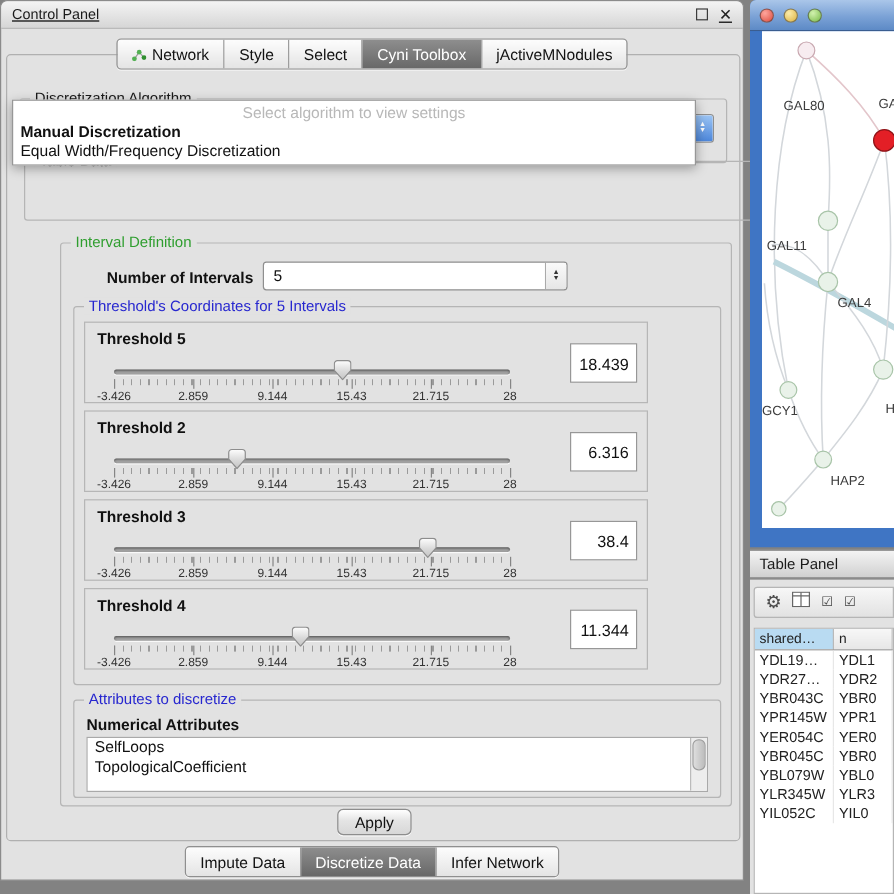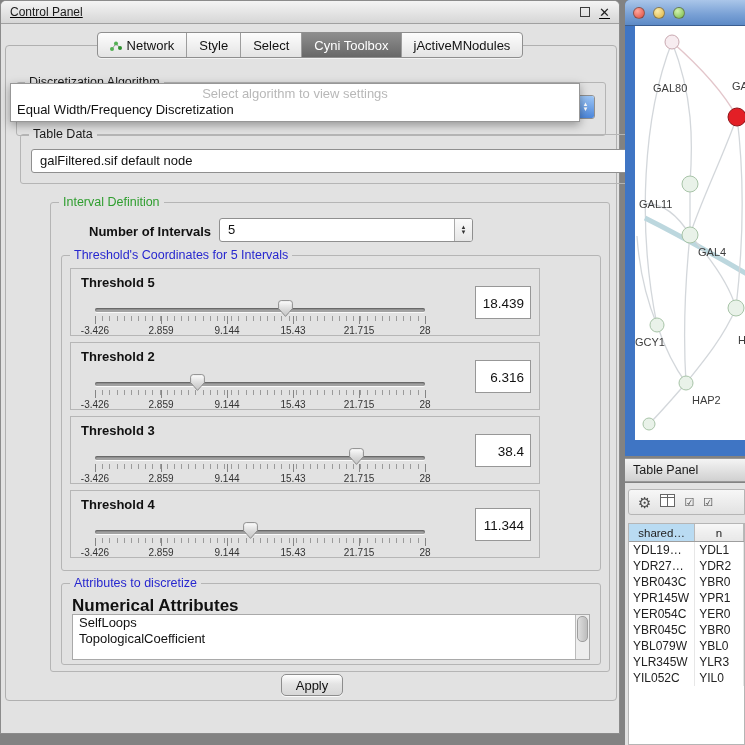--- a/index.html
+++ b/index.html
@@ -93,21 +93,21 @@
     background:repeating-linear-gradient(90deg,#9a9a9a 0 1px,transparent 1px 7.17px);
   }
   .majortick{position:absolute;top:19px;width:1px;height:8px;background:#858585}
   .scale-label{position:absolute;top:28px;transform:translateX(-50%);font-size:10px;color:#333;white-space:nowrap}
   .th-val{
     position:absolute;right:8px;top:17px;width:56px;height:33px;background:#fff;border:1px solid #979797;
     font-size:13.5px;line-height:33px;text-align:right;padding-right:6px;box-sizing:border-box;color:#111;
   }
   
   .attr-group{left:10px;top:380px;width:540px;height:82px}
-  .na-label{position:absolute;left:10px;top:12px;font-weight:bold;font-size:17px;color:#111}
+  .na-label{position:absolute;left:10px;top:12px;font-weight:bold;font-size:13px;color:#111}
   .attr-list{position:absolute;left:10px;top:30px;right:10px;height:44px;background:#fff;border:1px solid #a9a9a9;overflow:hidden}
   .list-item{font-size:13px;height:16px;line-height:16px;padding-left:6px;white-space:nowrap;color:#111}
   .scrollbar{position:absolute;right:0;top:0;bottom:0;width:13px;background:#ededed;border-left:1px solid #bbb}
   .sb-thumb{position:absolute;left:1px;right:1px;top:1px;height:26px;background:linear-gradient(90deg,#dedede,#bdbdbd);border:1px solid #9e9e9e;border-radius:5px;box-sizing:border-box}
   .apply{
     position:absolute;left:275px;top:628px;width:62px;height:22px;border:1px solid #8d8d8d;border-radius:5px;
     background:linear-gradient(#ffffff,#e4e4e4 45%,#d7d7d7);font-size:13px;color:#111;
     font-family:inherit;box-shadow:0 1px 0 rgba(255,255,255,.8);
   }
   
@@ -134,21 +134,21 @@
   .table-window{position:absolute;left:625px;top:483px;width:120px;height:262px;background:#e2e2e2}
   .table-toolbar{
     position:absolute;left:3px;top:6px;right:0;height:26px;border:1px solid #b5b5b5;border-radius:3px 0 0 3px;
     background:linear-gradient(#f7f7f7,#e2e2e2);display:flex;align-items:center;gap:9px;padding:0 9px;box-sizing:border-box;
   }
   .gear{font-size:15px;color:#4a4a4a;line-height:1}
   .chk{font-size:11px;color:#444;line-height:1}
   .gene-table{position:absolute;left:3px;top:40px;right:0;bottom:0;background:#fff;border:1px solid #b5b5b5;overflow:hidden}
   .gene-table table{border-collapse:collapse;font-size:12px;table-layout:fixed}
   .gene-table th{
-    height:17px;font-weight:normal;font-size:11.5px;text-align:center;padding:0 4px;
+    height:17px;font-weight:normal;font-size:11.5px;text-align:left;padding:0 4px;
     border-right:1px solid #b9b9b9;border-bottom:1px solid #9e9e9e;
     background:linear-gradient(#f7f7f7,#e7e7e7);width:60px;white-space:nowrap;overflow:hidden;color:#222;
   }
   .gene-table th.selected{background:#b9dbf2}
   .gene-table td{height:16px;padding:0 4px;border-right:1px solid #e7e7e7;color:#222;white-space:nowrap;overflow:hidden}
 </style>
 </head>
 <body>
 
 <svg width="0" height="0" style="position:absolute">
@@ -208,33 +208,27 @@
           <span class="arrows aqua">
             <span>▲</span>
             <span>▼</span>
           </span>
         </div>
       </div>
 
       <div class="algo-popup">
         <div class="hint">Select algorithm to view settings</div>
         <div>
+            <div class="opt bold">Manual Discretization</div>
             <div class="opt">Equal Width/Frequency Discretization</div>
           </div>
       </div>
 
       <div class="group td-group">
         <span class="gtitle">Table Data</span>
-        <div class="combo td-combo">
-          <span class="combo-text">galFiltered.sif default node</span>
-          <span class="arrows">
-            <span>▲</span>
-            <span>▼</span>
-          </span>
-        </div>
       </div>
 
       <div class="group interval-group">
         <span class="gtitle green">Interval Definition</span>
 
         <span class="ni-label">Number of Intervals</span>
         <div class="combo ni-combo">
           <span class="combo-text">5</span>
           <span class="arrows">
             <span>▲</span>
@@ -351,20 +345,33 @@
             <div class="scrollbar">
               <div class="sb-thumb"></div>
             </div>
           </div>
         </div>
       </div>
 
       <button class="apply">Apply</button>
     </div>
 
+    <div class="bottom-tabs">
+      <div class="seg">
+          <div class="tab">
+            <span>Impute Data</span>
+          </div>
+          <div class="tab active">
+            <span>Discretize Data</span>
+          </div>
+          <div class="tab">
+            <span>Infer Network</span>
+          </div>
+        </div>
+    </div>
   </div>
 
   <div class="network-window">
     <div class="net-titlebar">
       <span class="tl red"></span>
       <span class="tl yellow"></span>
       <span class="tl green"></span>
     </div>
     <div class="net-canvas">
       <svg class="network" viewBox="0 0 110 414">

